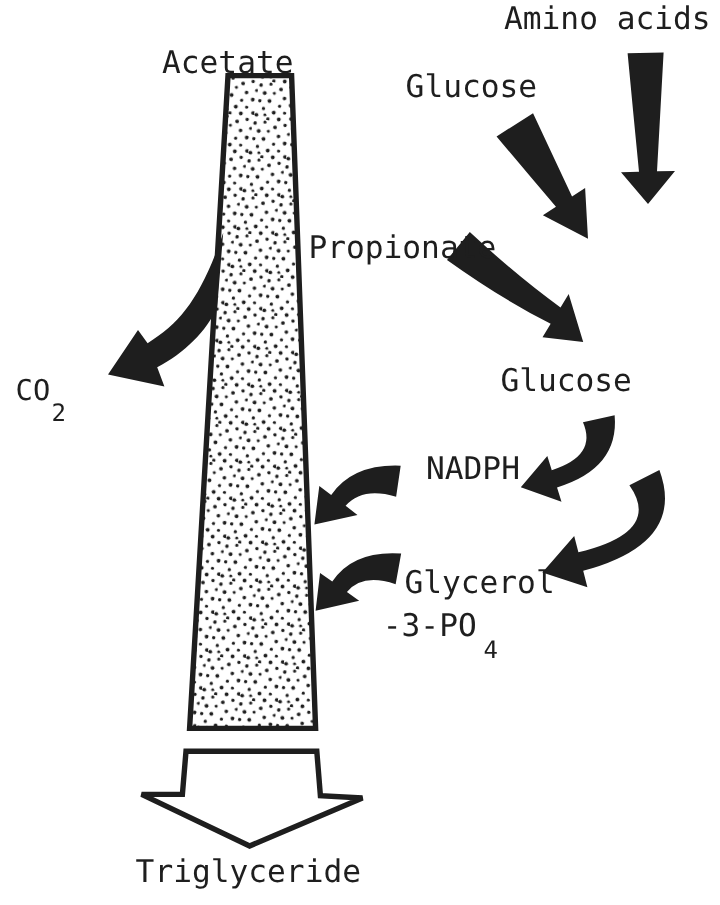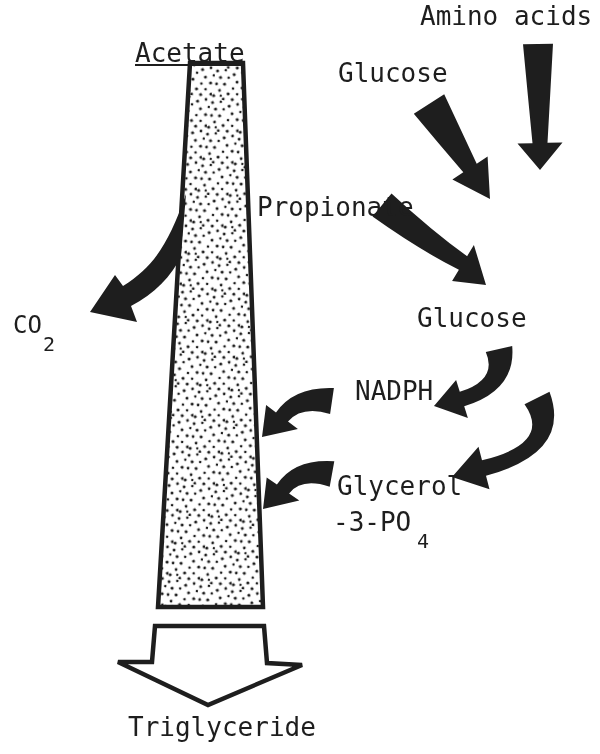--- a/index.html
+++ b/index.html
@@ -72,36 +72,36 @@
         <path d="M524.5,404.3 Q552.0,443.4 482.0,460.3 L478.5,446.7 L452.0,477.0 L489.5,489.3 L486.0,475.7 Q572.0,452.6 549.5,391.7 Z" fill="#1e1e1e"></path>
         <path d="M333.9,388.1 Q294.1,386.5 276.0,412.5 L266.1,404.9 L262.0,437.0 L297.9,429.1 L288.0,421.5 Q301.9,405.5 330.1,413.9 Z" fill="#1e1e1e"></path>
         <path d="M334.3,461.2 Q294.1,458.5 276.9,484.6 L266.7,477.4 L263.0,509.0 L299.3,500.6 L289.1,493.4 Q301.9,477.5 329.7,486.8 Z" fill="#1e1e1e"></path>
       </g>
 
     <path d="M155,626 L264,626 L267,663 L302,665 L208,705 L118,662 L152,662 Z" fill="#ffffff" stroke="#1e1e1e" stroke-width="4.5" stroke-linejoin="miter"></path>
   </svg>
 
   <div class="label" style="left:420px;top:3px;">Amino acids</div>
 
-  <div class="label" style="left:135px;top:40px;text-decoration:underline;">Acetate</div>
+  <div class="label" style="left:135px;top:40px;">Acetate</div>
 
   <div class="label" style="left:338px;top:60px;">Glucose</div>
 
   <div class="label" style="left:257px;top:153px;margin-top:41px;">Propionate</div>
 
   <div class="label co2" style="left:13px;top:293px;margin-top:20px;">
     <span>CO</span>
     <span class="sub" style="left:30px;top:21px;">2</span>
   </div>
 
   <div class="label" style="left:417px;top:305px;">Glucose</div>
 
   <div class="label" style="left:355px;top:378px;">NADPH</div>
 
   <div class="label" style="left:337px;top:473px;">Glycerol</div>
 
-  <div class="label" style="left:333px;top:509px;text-align:right;">
+  <div class="label" style="left:319px;top:509px;text-align:right;">
     <span>-3-PO</span>
     <span class="sub" style="left:84px;top:22px;">4</span>
   </div>
 
-  <div class="label" style="left:113px;top:714px;margin-left:15px;">Triglyceride</div>
+  <div class="label" style="left:113px;top:714px;">Triglyceride</div>
 </div>
 
 </body></html>

